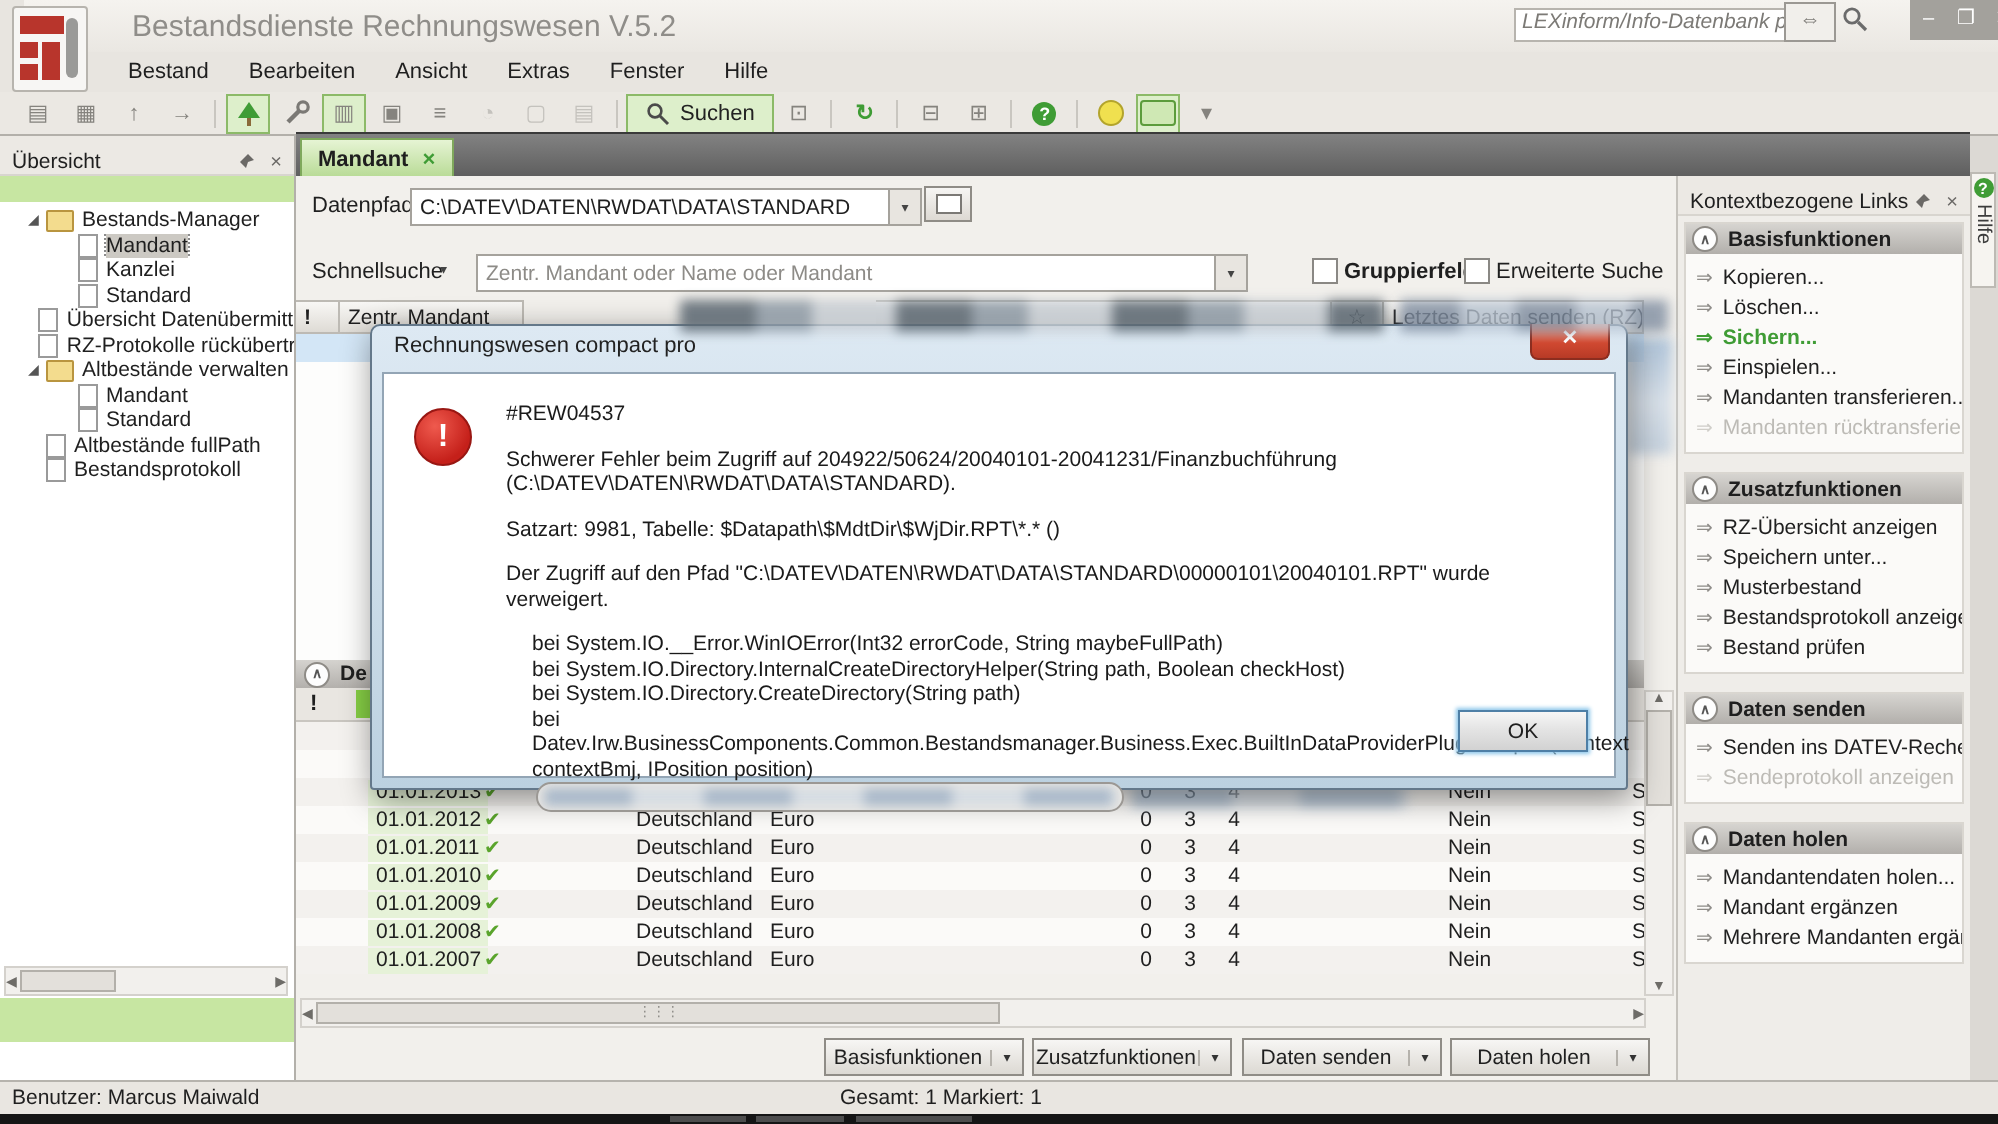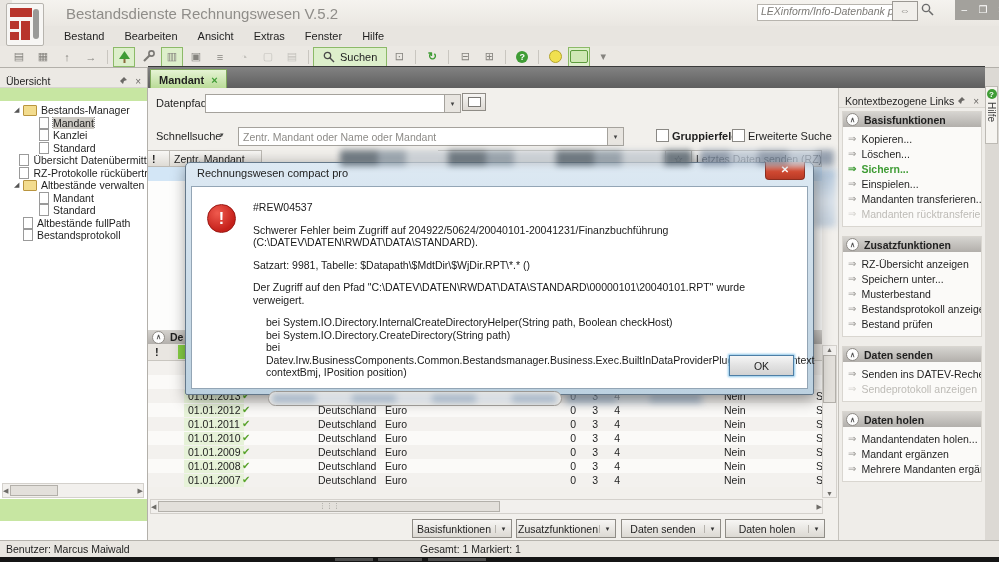--- a/index.html
+++ b/index.html
@@ -350,20 +350,21 @@
       <span class="thumb" style="width:46px;"></span>
       <span style="margin-left:auto;">▶</span>
     </div>
     <div class="abs vdots" style="left:48px;top:428px;">·········</div>
     <div class="gstrip" style="top:431px;height:22px;"></div>
   </div>
 
   <div id="mainpanel" class="abs">
     <span class="abs" style="left:8px;top:9px;">Datenpfad:</span>
     <span class="combo" style="left:57px;top:6px;width:250px;height:17px;">
+      <span>C:\DATEV\DATEN\RWDAT\DATA\STANDARD</span>
       <span class="arr">▾</span>
     </span>
     <span class="abs" style="left:314px;top:5px;width:24px;height:18px;border:1px solid #8f8c86;background:linear-gradient(#f6f5f3,#ddd9d3);box-sizing:border-box;display:flex;align-items:center;justify-content:center;">
       <span style="width:11px;height:8px;border:1px solid #7b7975;background:#fff;"></span>
     </span>
 
     <span class="abs" style="left:8px;top:42px;">Schnellsuche</span>
     <span class="abs" style="left:72px;top:43px;font-size:7px;color:#444;">▾</span>
     <span class="combo" style="left:90px;top:39px;width:380px;height:17px;color:#8d8b87;">
       <span>Zentr. Mandant oder Name oder Mandant</span>
@@ -677,20 +678,23 @@
           </div>
 
           <div class="dlg-line gap">
             <span>Satzart: 9981, Tabelle: $Datapath\$MdtDir\$WjDir.RPT\*.* ()</span>
           </div>
 
           <div class="dlg-line gap">
             <span>Der Zugriff auf den Pfad "C:\DATEV\DATEN\RWDAT\DATA\STANDARD\00000101\20040101.RPT" wurde verweigert.</span>
           </div>
 
+          <div class="dlg-line indent">
+            <span>bei System.IO.__Error.WinIOError(Int32 errorCode, String maybeFullPath)</span>
+          </div>
 
 
           <div class="dlg-line indent">
             <span>bei System.IO.Directory.InternalCreateDirectoryHelper(String path, Boolean checkHost)</span>
           </div>
 
           <div class="dlg-line indent">
             <span>bei System.IO.Directory.CreateDirectory(String path)</span>
           </div>
 

